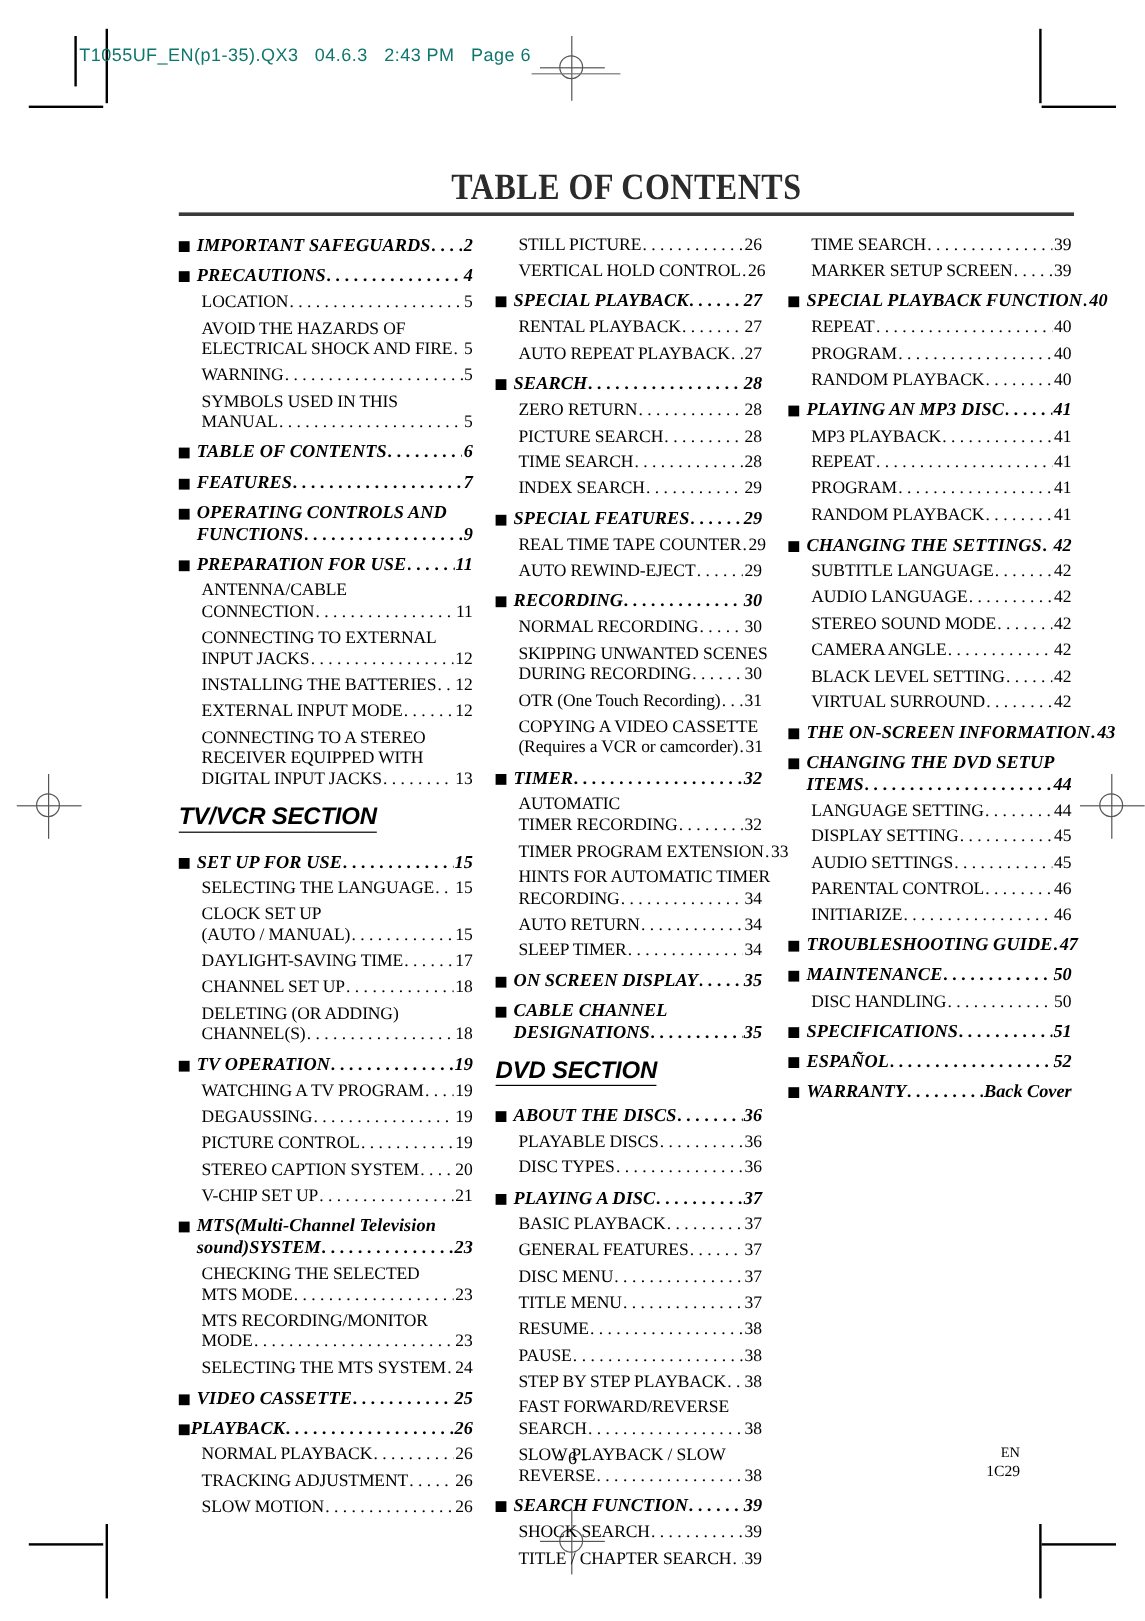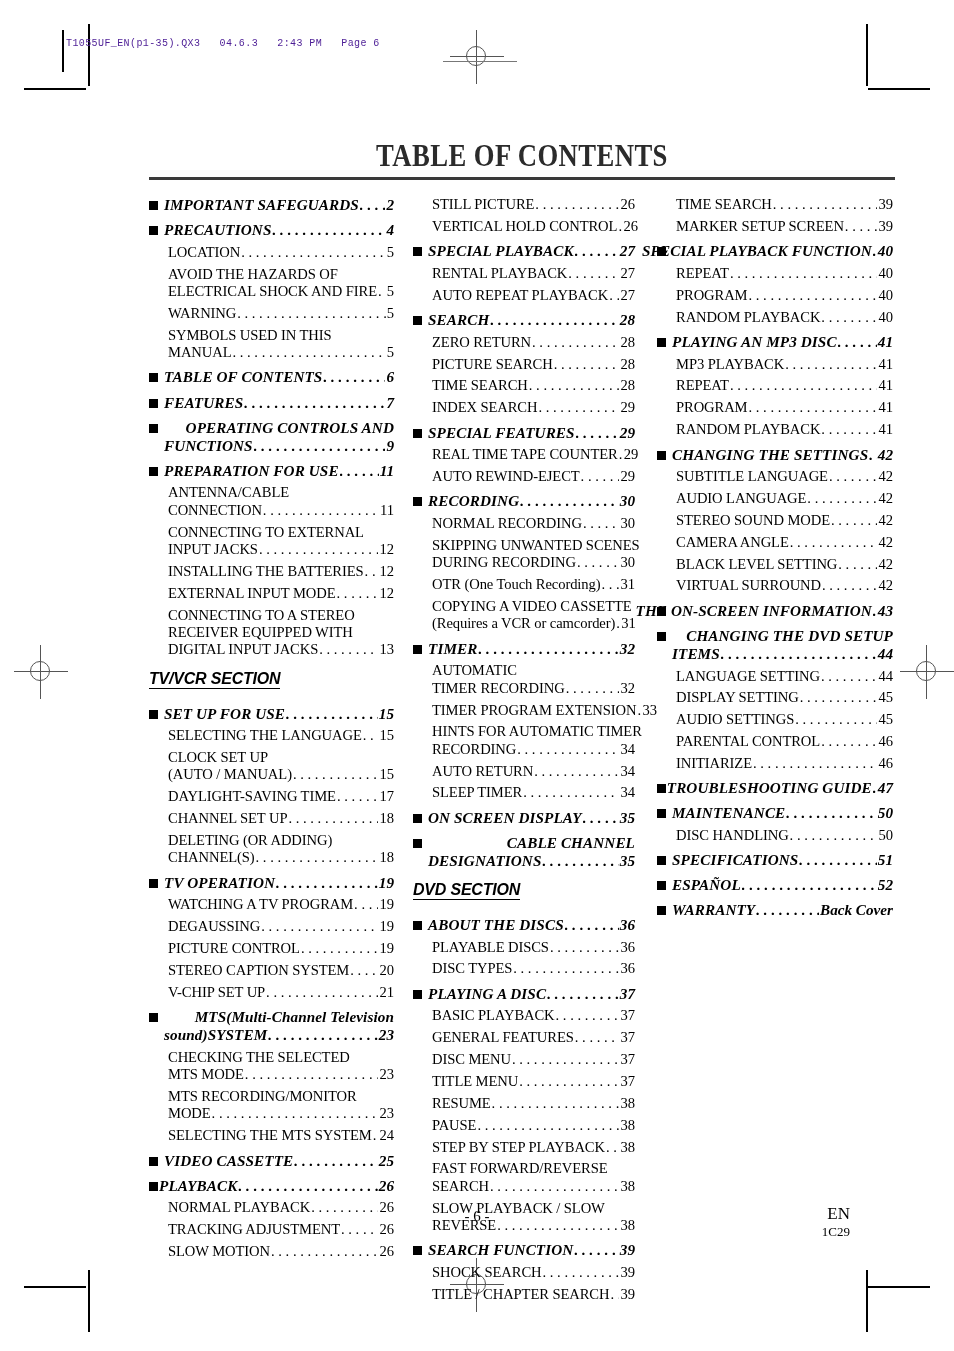--- a/index.html
+++ b/index.html
@@ -44,25 +44,25 @@
     top: 26px; left: 0;
     height: 1.4px; width: 54px;
     background: #555;
   }
 
   
   .slug {
     position: absolute;
     left: 66px;
     top: 38px;
-    font-family: Liberation Mono, monospace;
-    font-size: 10px;
+    font-family: Liberation Sans, sans-serif;
+    font-size: 15px;
     letter-spacing: 0.4px;
     white-space: pre;
-    color: #4c1d95;
+    color: #0f766e;
   }
   .slug-rule {
     position: absolute;
     left: 62px;
     top: 30px;
     width: 1.6px;
     height: 42px;
     background: #000;
   }
   .slug-underline {
@@ -109,21 +109,21 @@
   .col { position: relative; }
   .col-1 { width: 245px; }
   .col-2 { width: 222px; margin-left: 19px; }
   .col-3 { width: 236px; margin-left: 22px; }
 
   
   .divider {
     font-family: "Liberation Sans", "DejaVu Sans", sans-serif;
     font-weight: bold;
     font-style: italic;
-    font-size: 16px;
+    font-size: 20px;
     letter-spacing: -0.2px;
     display: inline-block;
     border-bottom: 1.8px solid #000;
     padding-bottom: 0px;
     margin-top: 11px;
     margin-bottom: 9px;
   }
 
   
   .entry {
@@ -177,21 +177,21 @@
   }
   .ln .pg { flex: 0 0 auto; }
 
   
   .head-row .txt,
   .head-row .pg,
   .head-row .leader::before {
     font-weight: bold;
     font-style: italic;
   }
-  .head-row { font-size: 15.2px; justify-content: flex-end; }
+  .head-row { font-size: 15.2px; }
   .head-row .txt { letter-spacing: 0.1px; }
 
   
   .sub-row { font-size: 14.6px; }
   .sub-row .txt { letter-spacing: -0.1px; }
 
   
   .footer-page {
     position: absolute;
     left: 0; right: 0;
@@ -199,21 +199,21 @@
     text-align: center;
     font-size: 15px;
   }
   .footer-en {
     position: absolute;
     right: 104px;
     top: 1203px;
     text-align: right;
     line-height: 1.25;
   }
-  .footer-en .en { font-size: 17px; }
+  .footer-en .en { font-size: 12px; }
   .footer-en .code { font-size: 13px; }
 </style>
 </head>
 <body>
 
 <div class="crop h" style="left:24px; top:88px;"></div>
 <div class="crop v" style="left:88px; top:24px;"></div>
 <div class="crop h" style="left:868px; top:88px;"></div>
 <div class="crop v" style="left:866px; top:24px;"></div>
 <div class="crop h" style="left:24px; top:1286px;"></div>

